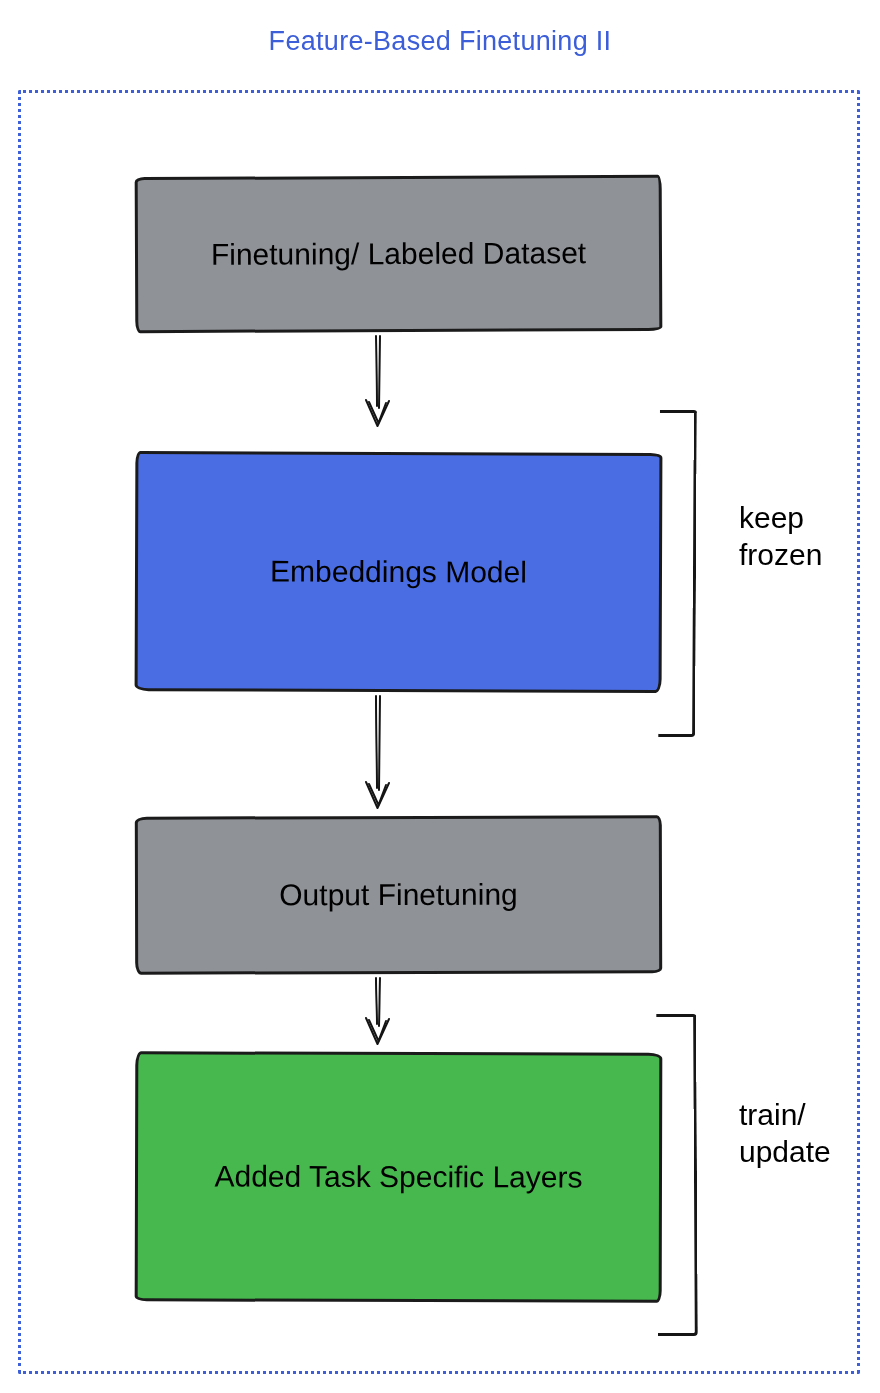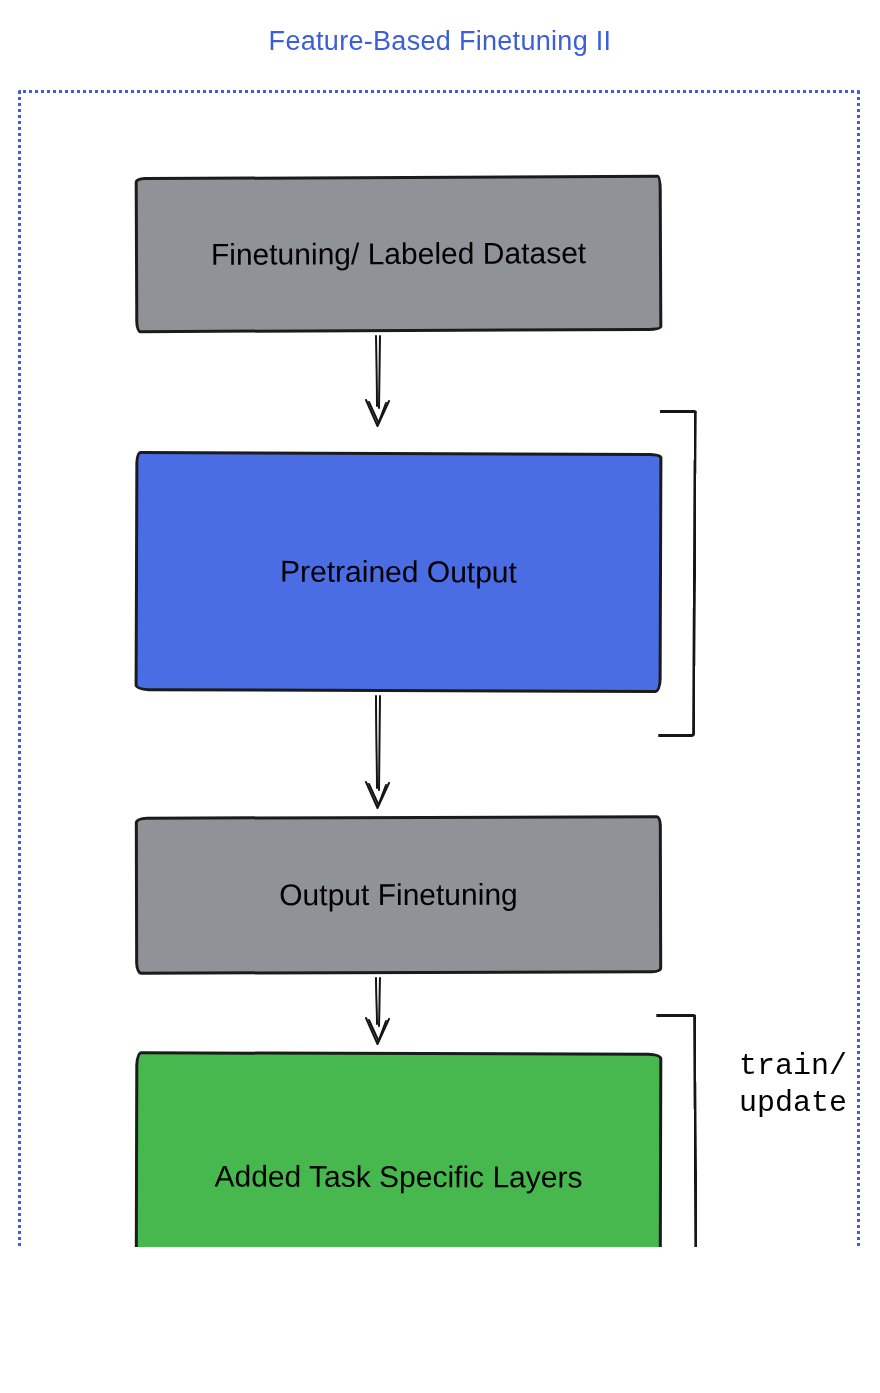--- a/index.html
+++ b/index.html
@@ -2,21 +2,21 @@
 <html><head>
 <meta charset="utf-8">
 <style>
   * { margin: 0; padding: 0; box-sizing: border-box; }
   html, body { background: #ffffff; }
   body { font-family: "Liberation Sans", sans-serif; color: #000; }
 
   .canvas {
     position: relative;
     width: 880px;
-    height: 1247px;
+    height: 1393px;
     background: #ffffff;
     overflow: hidden;
   }
 
   .title {
     position: absolute;
     top: 26px;
     left: 0;
     width: 100%;
     text-align: center;
@@ -88,21 +88,21 @@
   .bracket-1 { left: 659px; top: 410px; width: 37px; height: 327px; transform: rotate(0.3deg); }
   .bracket-2 { left: 657px; top: 1014px; width: 40px; height: 322px; transform: rotate(-0.3deg); }
 
   .annotation {
     position: absolute;
     font-size: 30px;
     line-height: 37px;
     white-space: pre-line;
   }
   .annotation-1 { left: 739px; top: 499px; }
-  .annotation-2 { left: 739px; top: 1048px; font-family: Liberation Mono, monospace; }
+  .annotation-2 { left: 739px; top: 1096px; }
 </style>
 </head>
 <body>
 
 <div class="canvas">
 
   <div class="title" style="color: rgb(60, 94, 216);">Feature-Based Finetuning II</div>
 
   <div class="frame" style="border-color: rgb(61, 95, 216);"></div>
 
@@ -111,24 +111,26 @@
   </div>
 
   <svg class="arrow arrow-1" width="44" height="96">
     <path d="M20 2 C 20.5 30, 21 52, 21 72"></path>
     <path d="M24 2 C 23.5 30, 23.5 52, 23 74"></path>
     <path d="M10 66 L 21.5 92 L 33 67"></path>
     <path d="M13 68 L 22.5 89 L 30 69"></path>
   </svg>
 
   <div class="node node-2" style="background-color: rgb(74, 109, 228);">
-    <span class="node-label">Pretrained Output</span>
+    <span class="node-label">Embeddings Model</span>
   </div>
 
   <div class="bracket bracket-1"></div>
+  <div class="annotation annotation-1">keep
+frozen</div>
 
   <svg class="arrow arrow-2" width="44" height="118">
     <path d="M20 2 C 20 40, 21 70, 21 94"></path>
     <path d="M24 2 C 23.5 40, 23.5 70, 23 96"></path>
     <path d="M10 88 L 21.5 114 L 33 89"></path>
     <path d="M13 90 L 22.5 111 L 30 91"></path>
   </svg>
 
   <div class="node node-3" style="background-color: rgb(143, 146, 151);">
     <span class="node-label">Output Finetuning</span>

